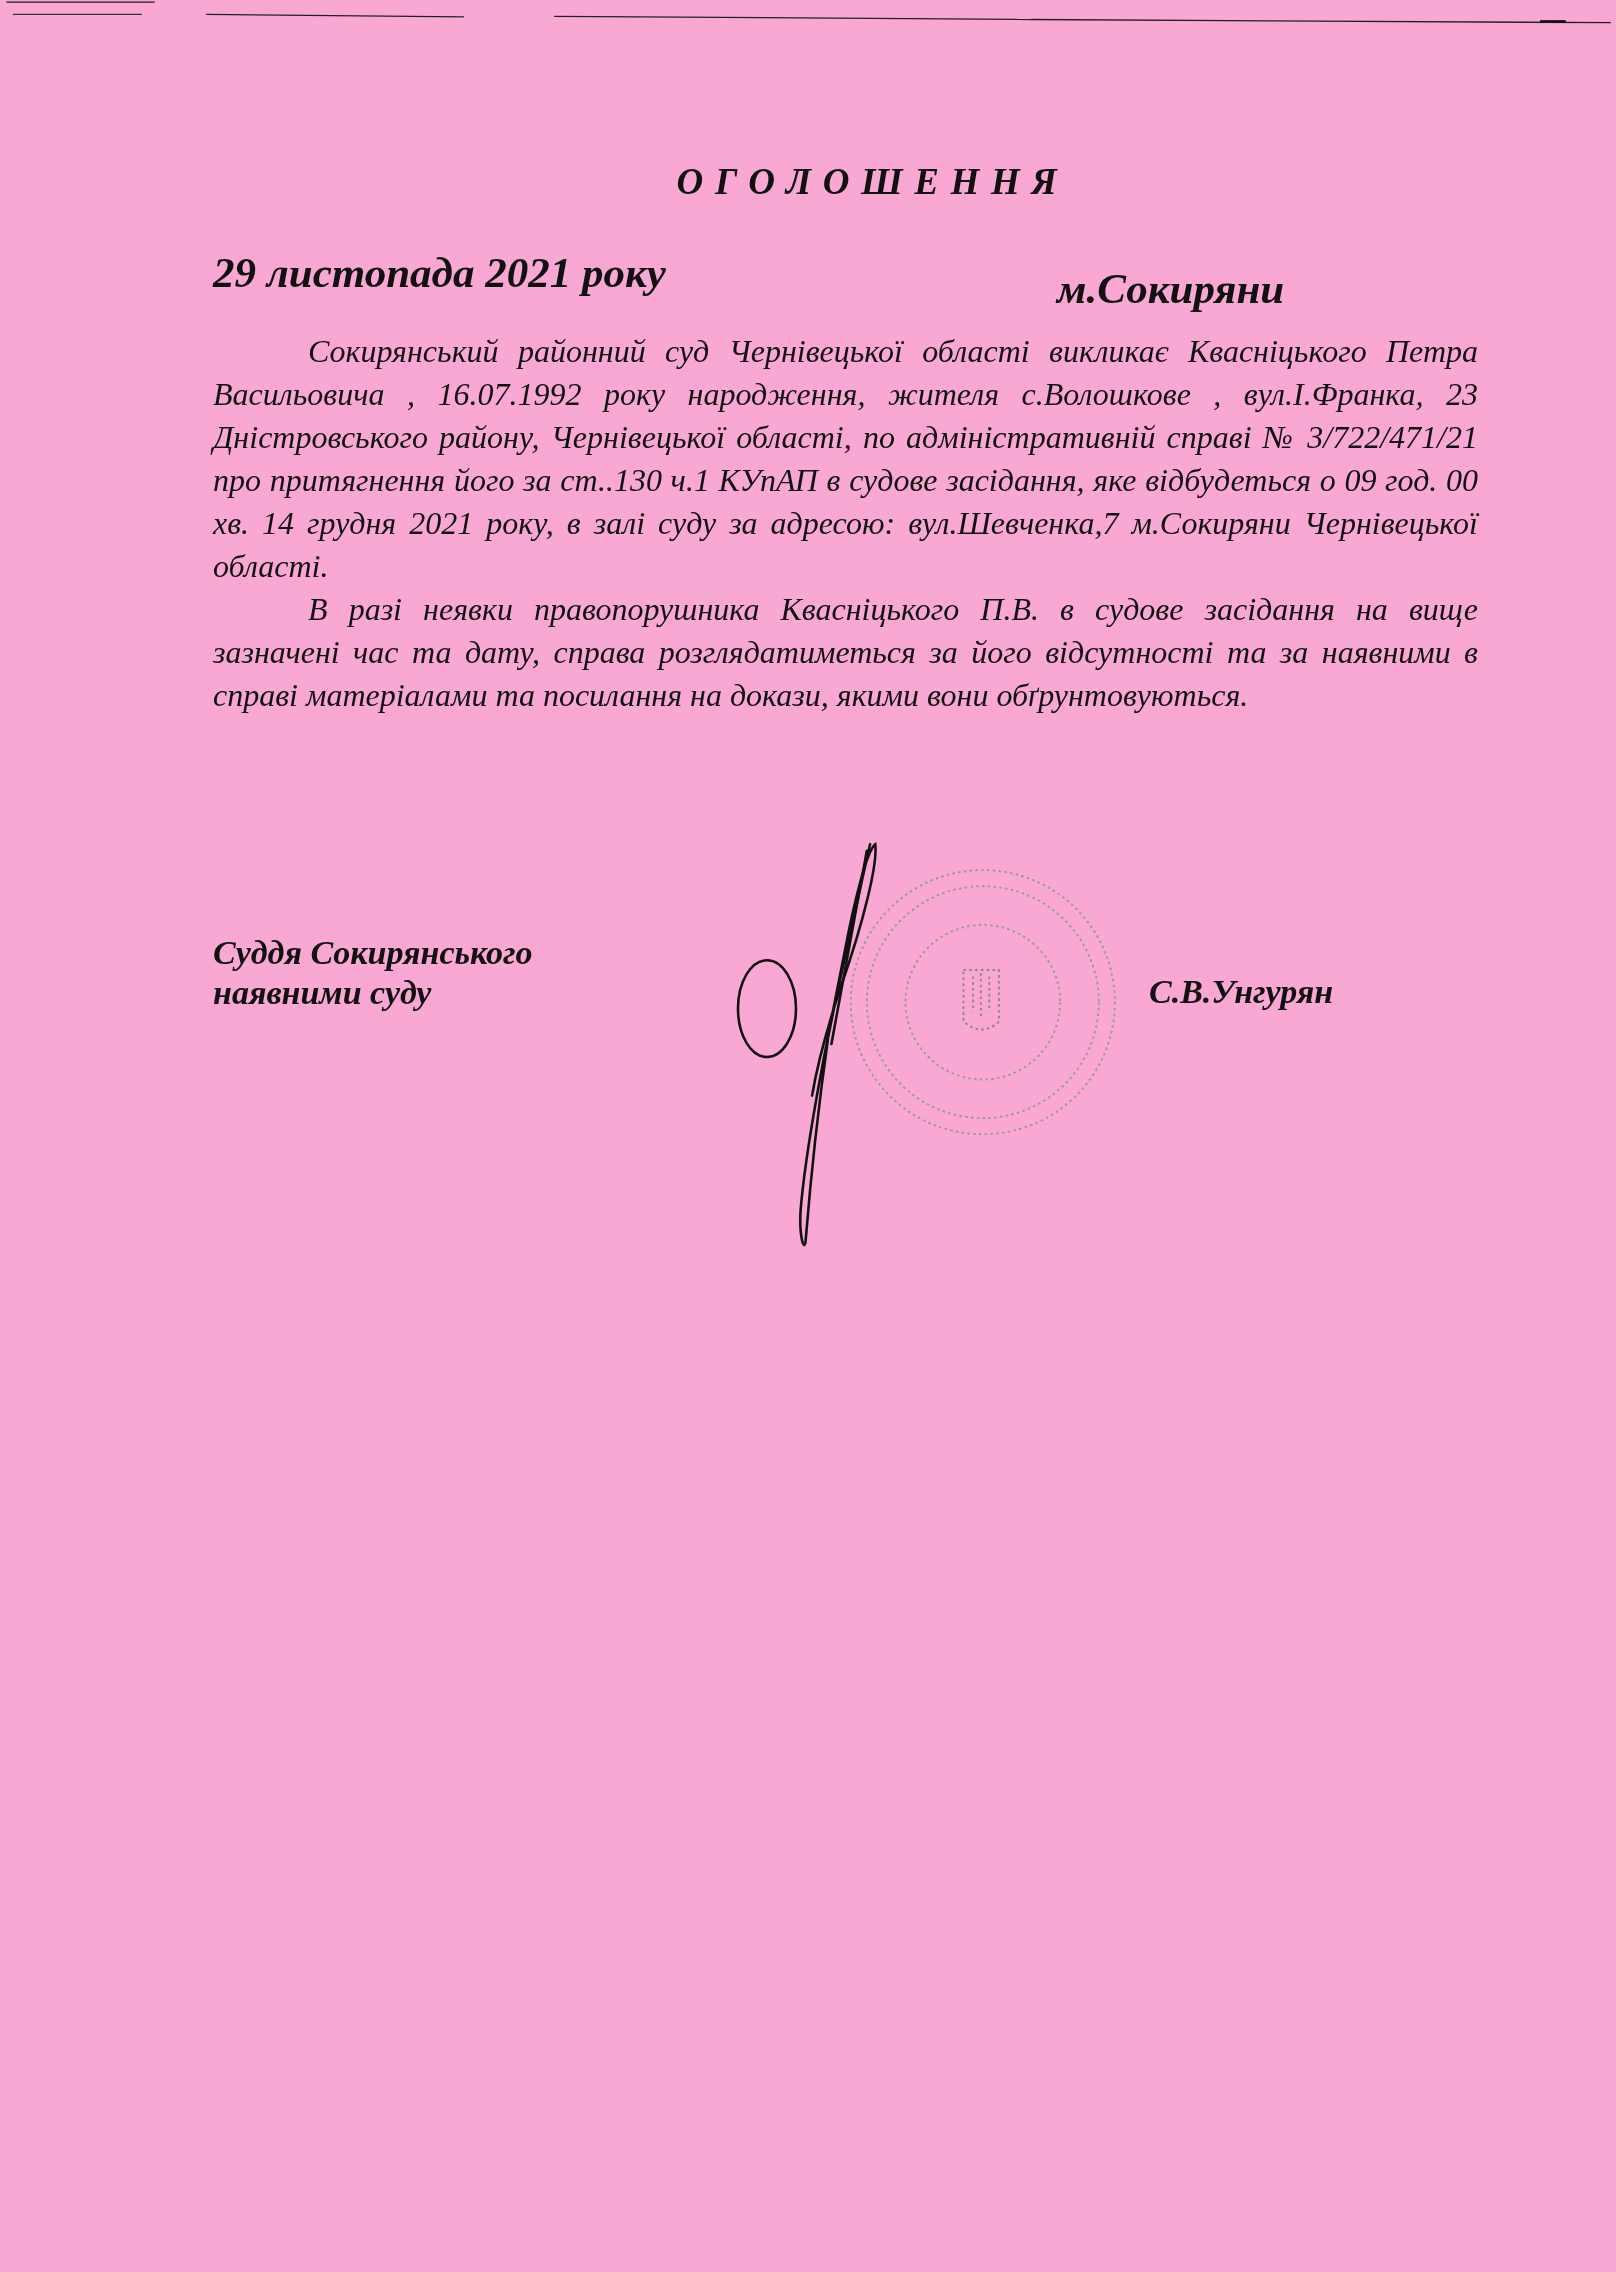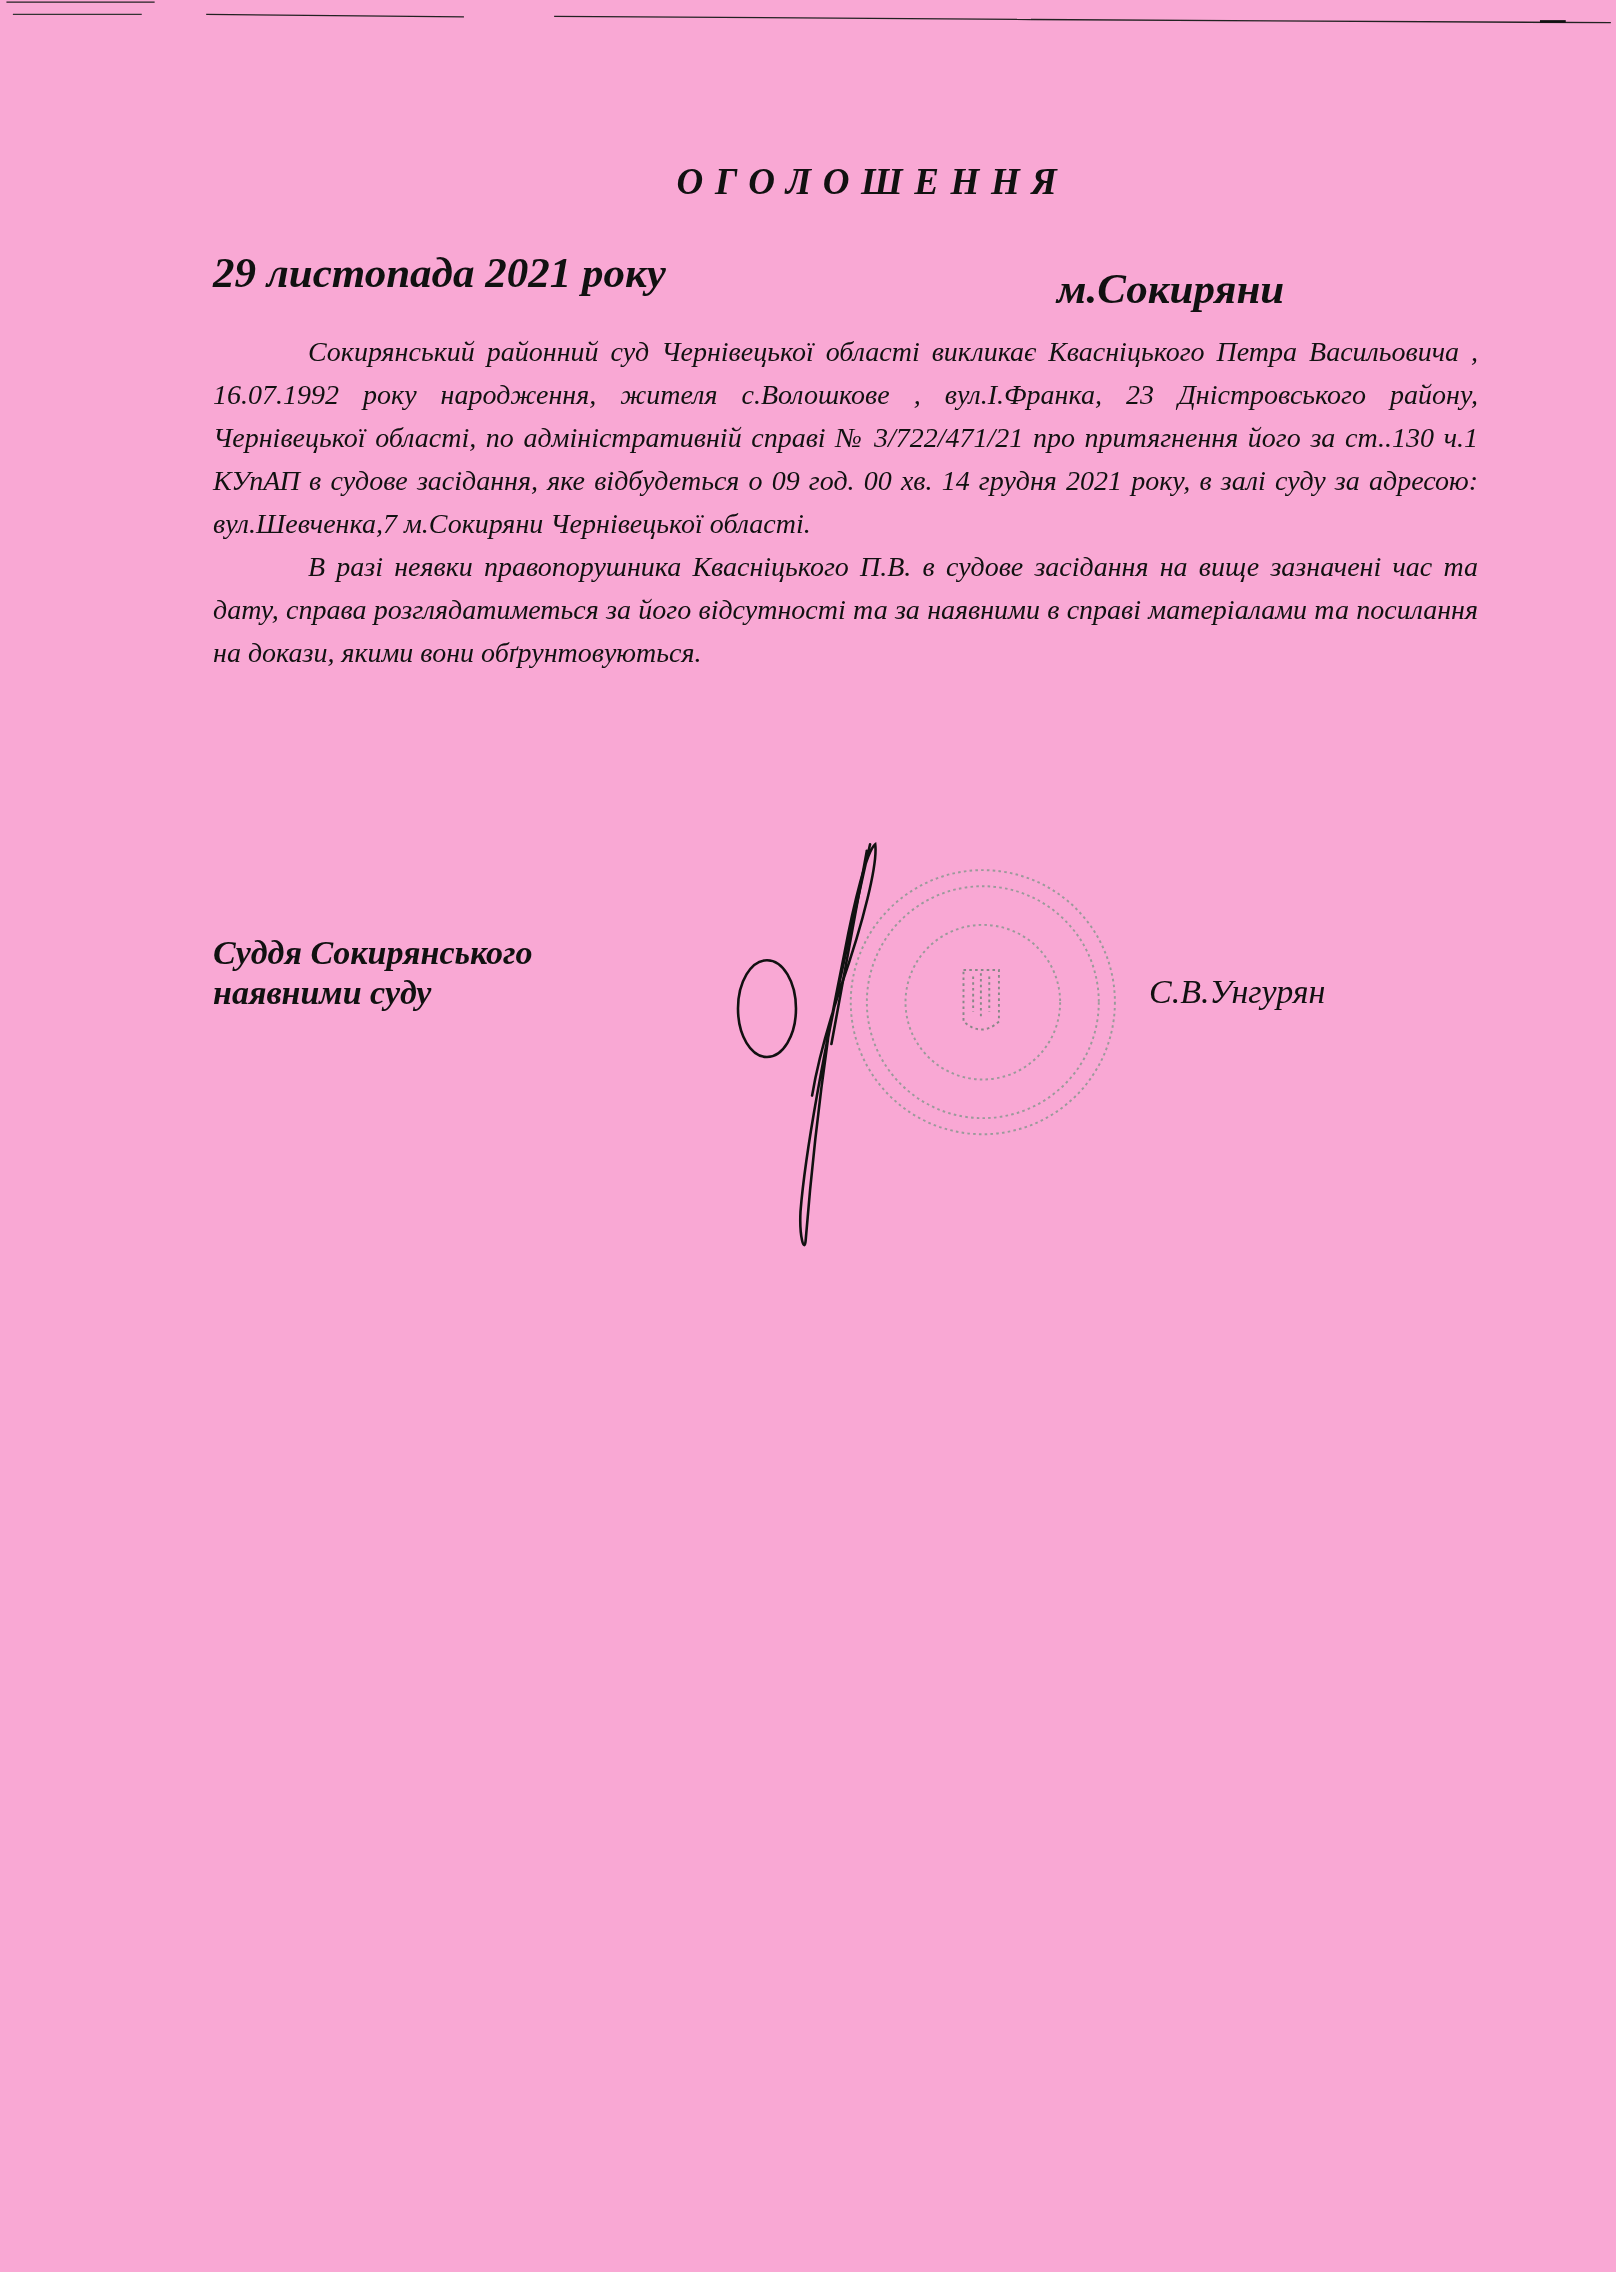--- a/index.html
+++ b/index.html
@@ -45,42 +45,42 @@
       font-size: 43px;
       font-weight: bold;
     }
     .dateline .date { position: absolute; left: 0; top: 0; }
     .dateline .city { position: absolute; left: 844px; top: 16px; }
     .body {
       position: absolute;
       top: 330px;
       left: 213px;
       width: 1265px;
-      font-size: 28px;
+      font-size: 32px;
       line-height: 43px;
       text-align: justify;
     }
     .body p {
       margin: 0;
       text-indent: 95px;
     }
     .signature-block {
       position: absolute;
       top: 933px;
       left: 213px;
       font-size: 34px;
       font-weight: bold;
       line-height: 40px;
     }
     .judge-name {
       position: absolute;
       top: 973px;
       left: 1149px;
       font-size: 34px;
-      font-weight: normal;
+      font-weight: bold;
     }
     .stamp-sig {
       position: absolute;
       left: 709px;
       top: 825px;
       width: 451px;
       height: 451px;
     }
   </style>
 </head>

